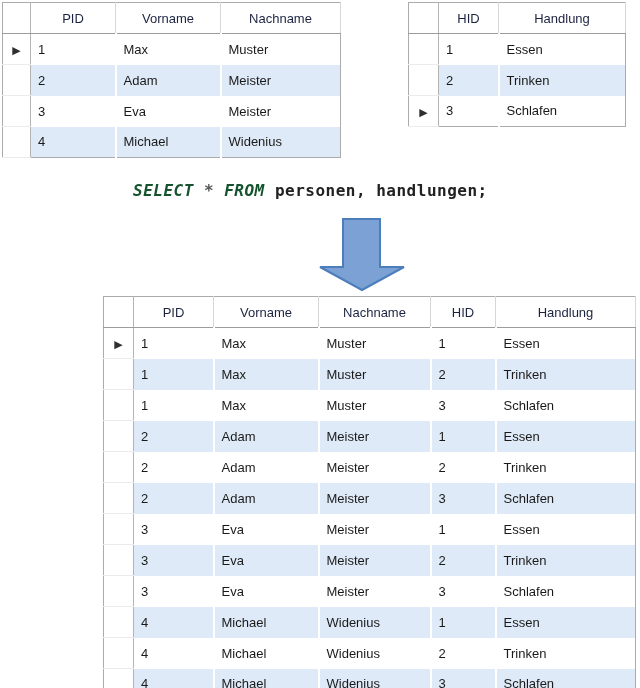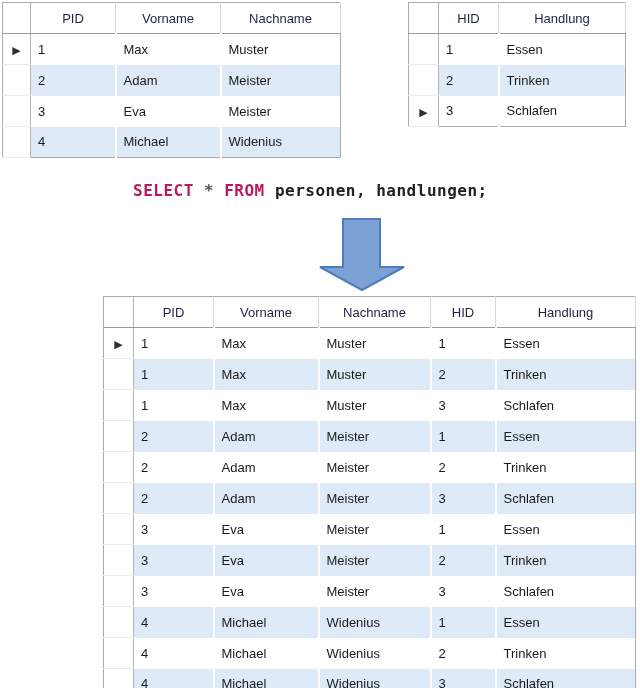--- a/index.html
+++ b/index.html
@@ -30,21 +30,21 @@
     border-right:2px solid #ffffff;
   }
   table.grid td.data:last-child { border-right:0; }
   table.grid tbody tr:nth-child(even) td.data { background:#dfeaf8; }
   .tri { font-size:11px; color:#2f2f2f; line-height:1; }
   .sql {
     position:absolute; left:133px; top:181px;
     font-family:"DejaVu Sans Mono", monospace; font-weight:bold;
     font-size:16px; letter-spacing:0.5px; color:#222222; white-space:nowrap;
   }
-  .sql .kw   { color:#be185d; }
+  .sql .kw   { color:#14532d;font-style:italic; }
   .sql .star { color:#585858; }
   .arrow-box { position:absolute; left:317px; top:217px; width:90px; height:76px; }
 </style>
 </head>
 <body>
 
 <div id="canvas">
 
   <div class="grid-wrap" style="left:2px; top:2px;">
       <table class="grid">

